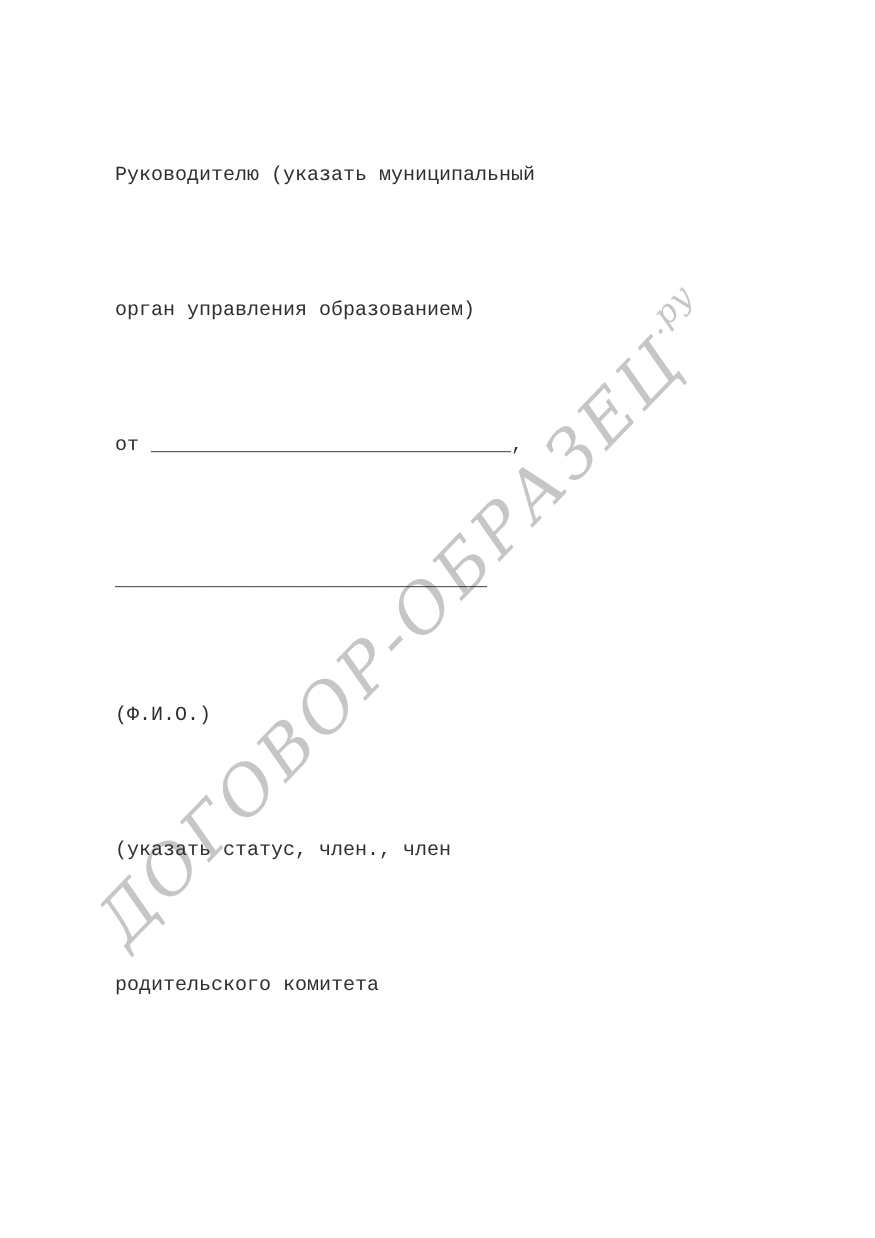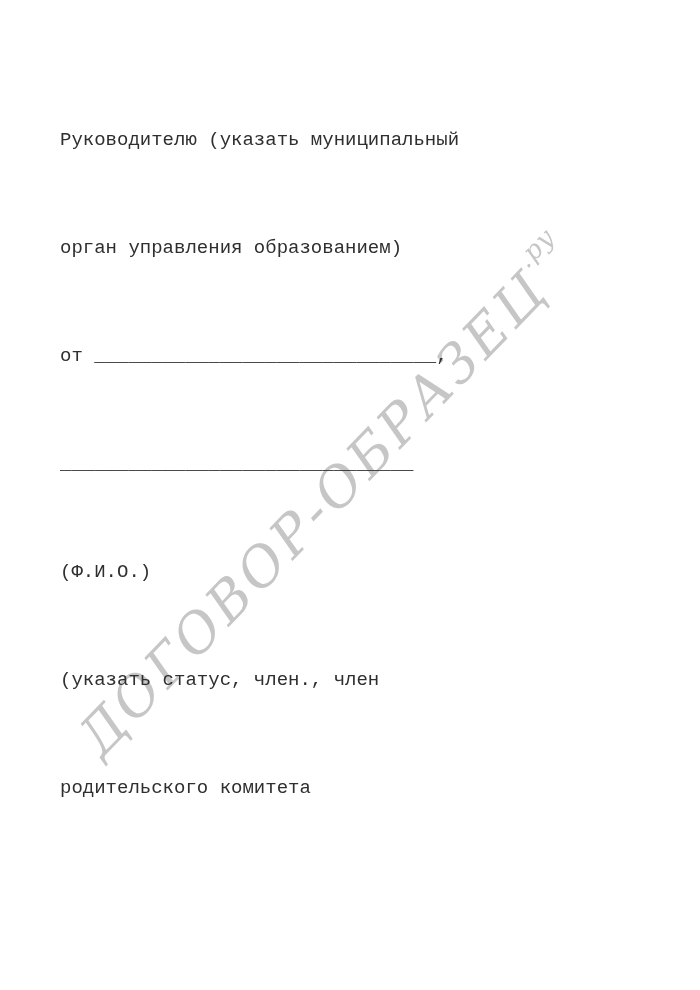--- a/index.html
+++ b/index.html
@@ -39,23 +39,24 @@
     vertical-align: 34px;
     letter-spacing: 1px;
   }
   .content {
     position: relative;
     z-index: 1;
     padding: 50px 57px 0 60px;
     box-sizing: border-box;
   }
   .recipient-block {
-    font-size: 19px;
+    font-size: 16px;
     line-height: 36px;
     white-space: pre-wrap;
+    margin-left: 32px;
   }
   .recipient-line {
     height: 36px;
     overflow: visible;
   }
 </style>
 </head>
 <body>
 
 <div class="page">

